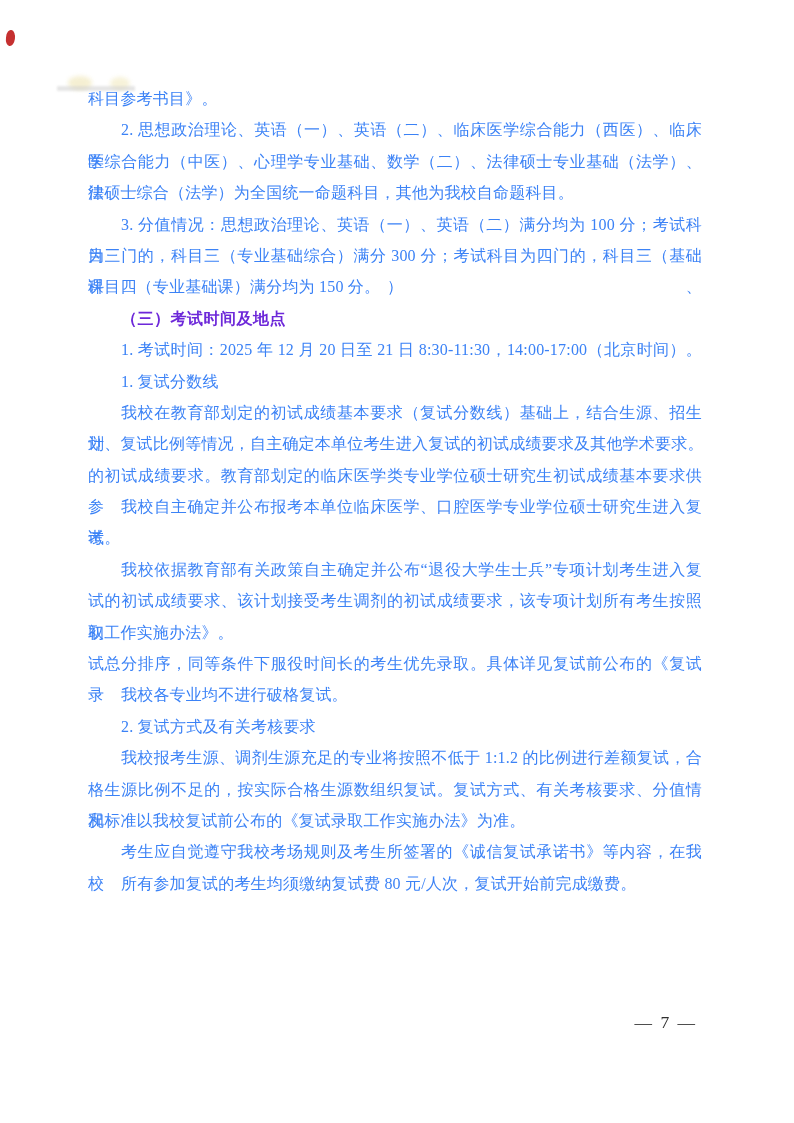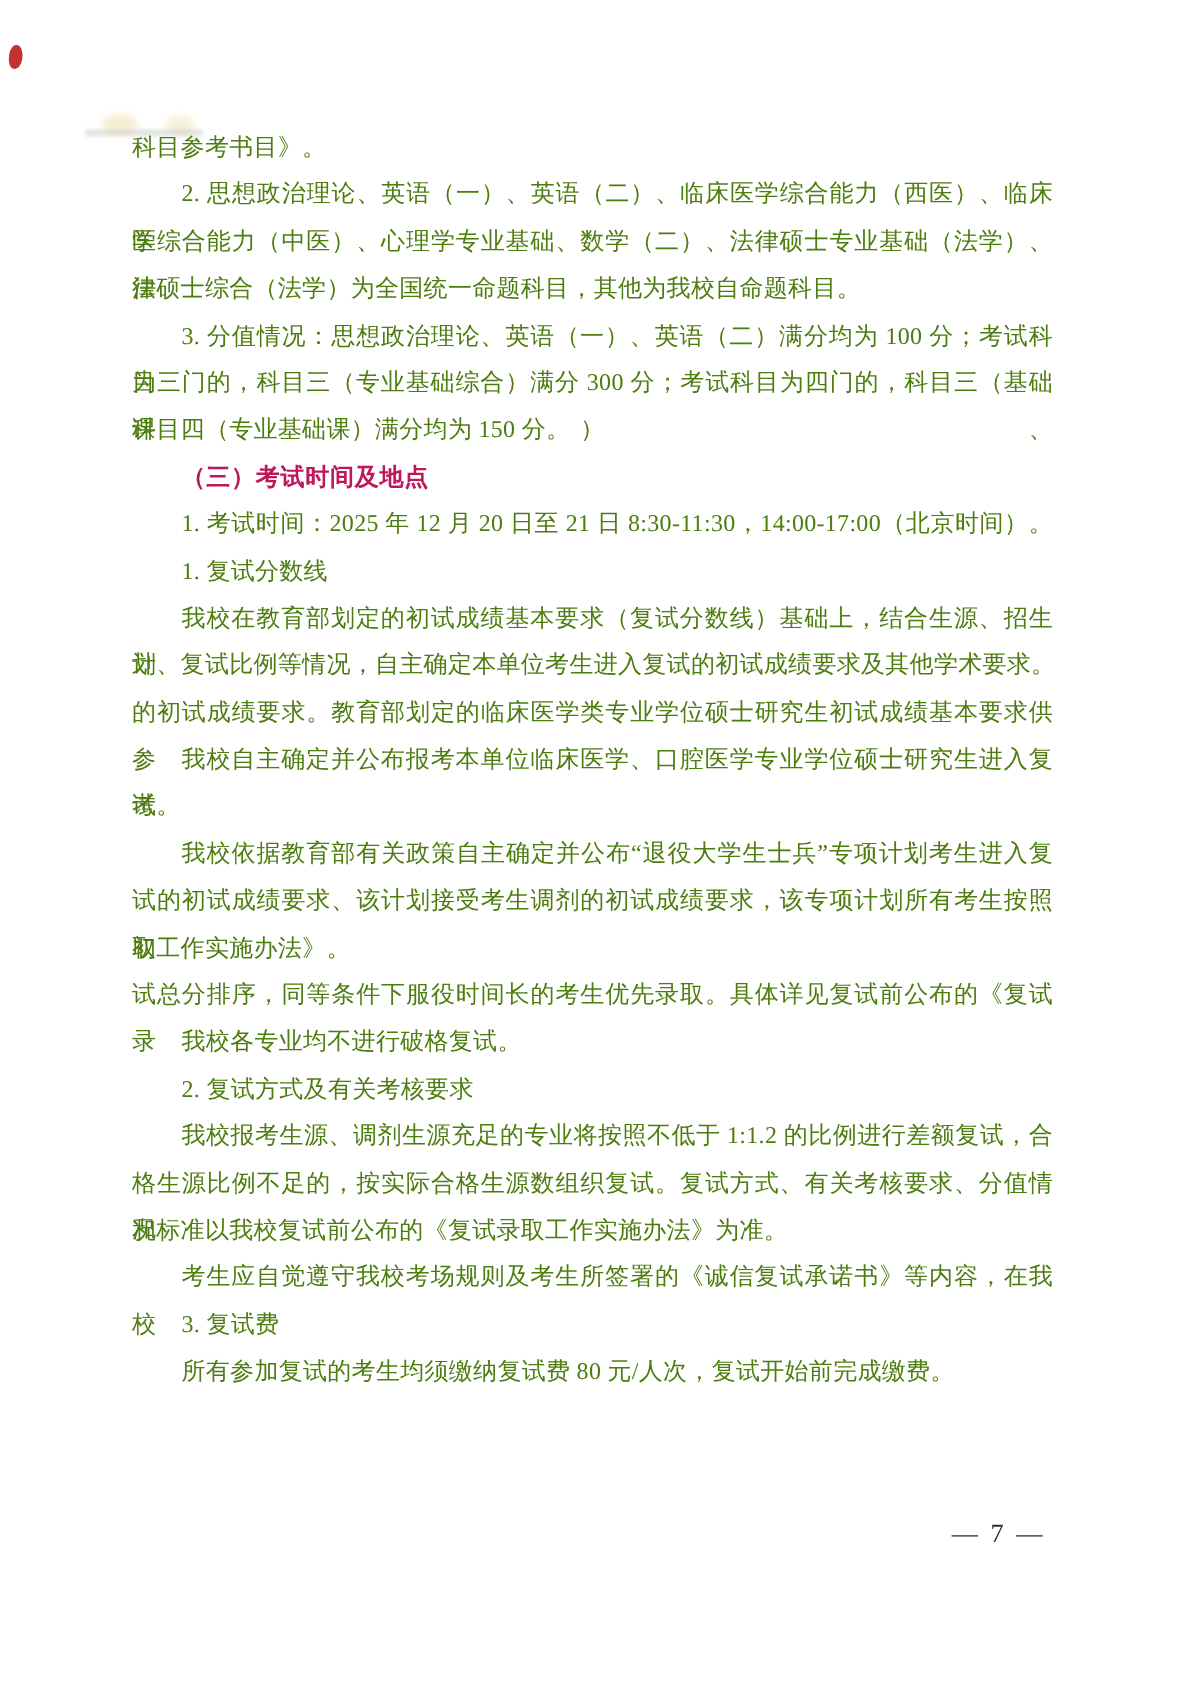--- a/index.html
+++ b/index.html
@@ -14,34 +14,34 @@
   .text-block{
     position:absolute;
     left:88px;top:83px;
     width:614px;
   }
   .line{
     font-size:16px;
     line-height:31.4px;
     height:31.4px;
     white-space:nowrap;
-    color:#4d7c0f;
+    color:#3b82f6;
     letter-spacing:0.2px;
   }
   .line.fill{
     white-space:normal;
     text-align:justify;
     text-align-last:justify;
   }
   .line.indent{ padding-left:33px; }
   .line.indent.fill{ padding-left:0; text-indent:33px; }
   .line.bold{
     font-weight:700;
     font-family:"Liberation Sans","DejaVu Sans",sans-serif;
-    color:#be185d;
+    color:#6d28d9;
     letter-spacing:0.5px;
   }
   .page-number{
     position:absolute;
     top:1012px;right:97px;
     font-size:17.5px;
     letter-spacing:2px;
     color:#2e2e2e;
   }
   
@@ -104,18 +104,17 @@
       <div class="line indent fill">我校依据教育部有关政策自主确定并公布“退役大学生士兵”专项计划考生进入复</div>
       <div class="line fill">试的初试成绩要求、该计划接受考生调剂的初试成绩要求，该专项计划所有考生按照初</div>
       <div class="line">取工作实施办法》。</div>
       <div class="line fill">试总分排序，同等条件下服役时间长的考生优先录取。具体详见复试前公布的《复试录</div>
       <div class="line indent">我校各专业均不进行破格复试。</div>
       <div class="line indent">2. 复试方式及有关考核要求</div>
       <div class="line indent fill">我校报考生源、调剂生源充足的专业将按照不低于 1:1.2 的比例进行差额复试，合</div>
       <div class="line fill">格生源比例不足的，按实际合格生源数组织复试。复试方式、有关考核要求、分值情况</div>
       <div class="line">和标准以我校复试前公布的《复试录取工作实施办法》为准。</div>
       <div class="line indent fill">考生应自觉遵守我校考场规则及考生所签署的《诚信复试承诺书》等内容，在我校</div>
-      <div class="line indent">3. 复试费</div>
       <div class="line indent">所有参加复试的考生均须缴纳复试费 80 元/人次，复试开始前完成缴费。</div>
     </div>
 
   <div class="page-number">— 7 —</div>
 </div>
 
 </body></html>

